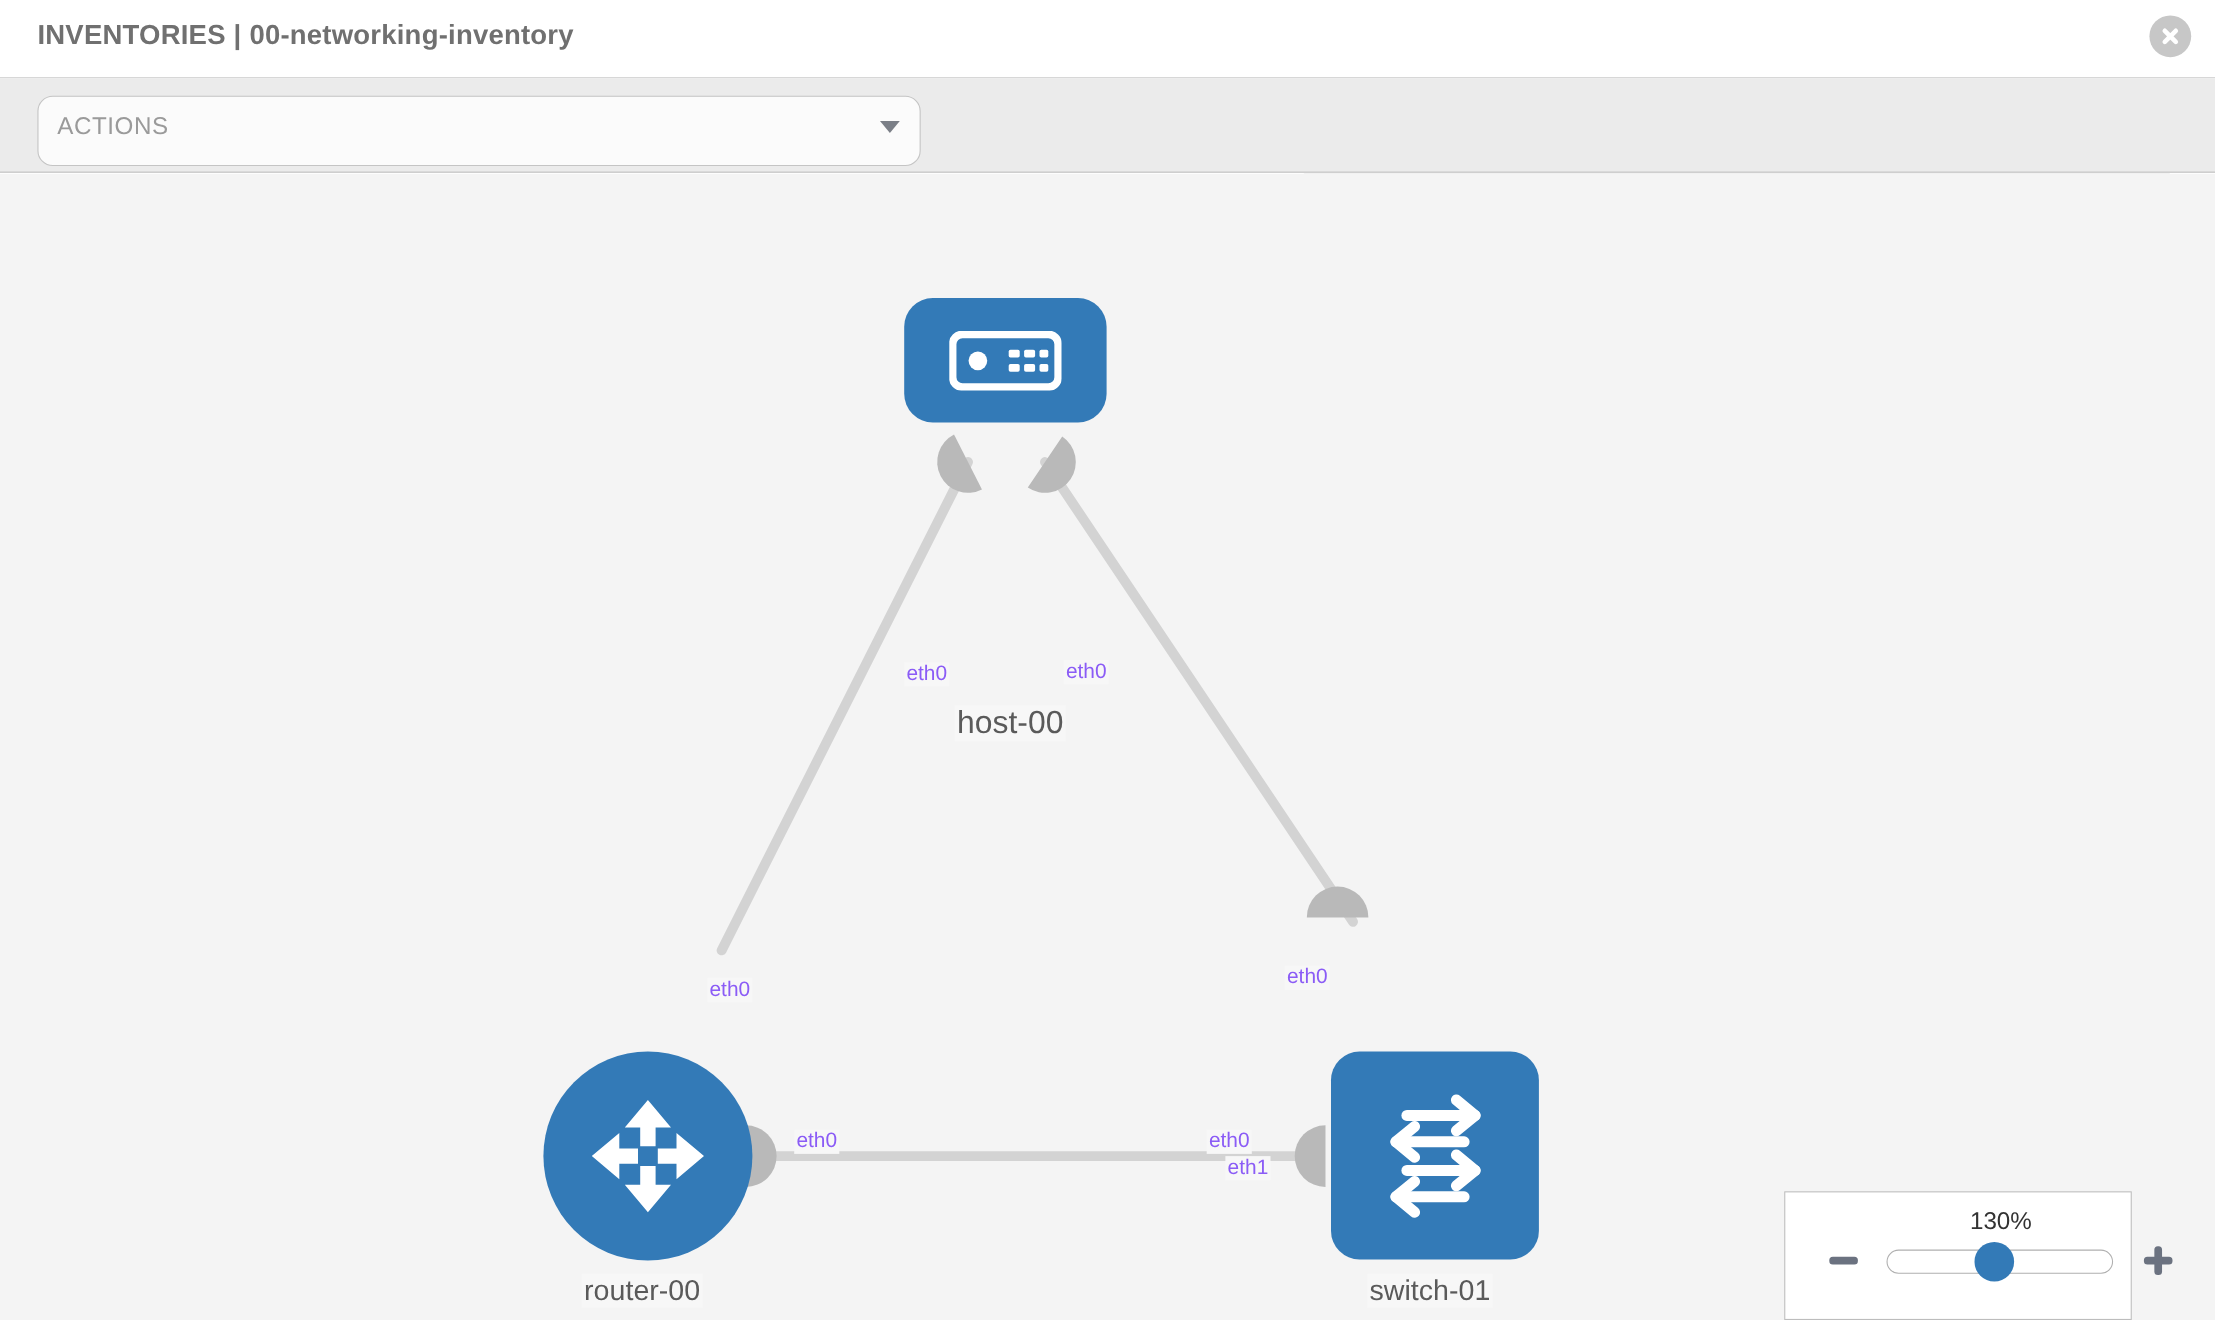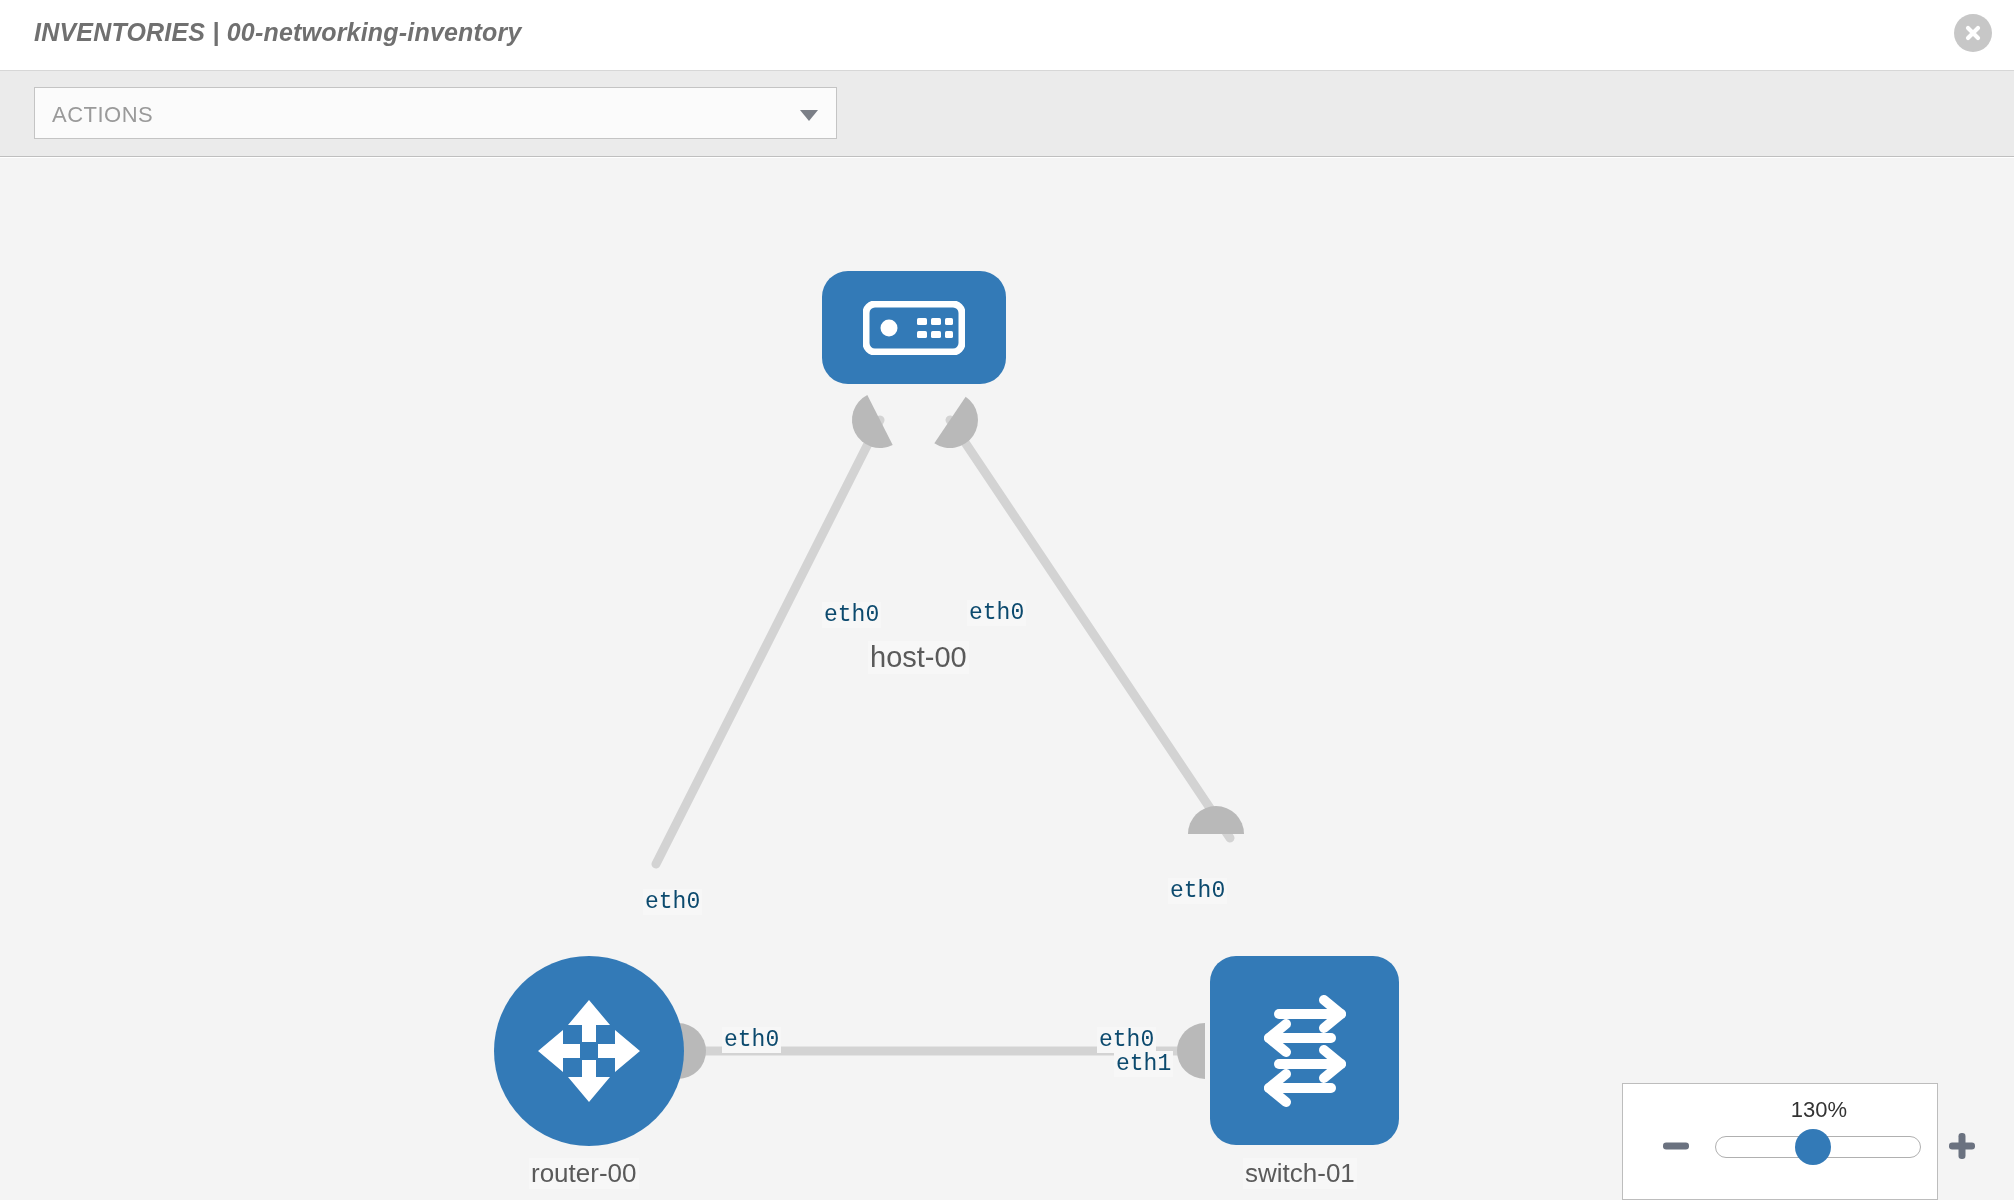--- a/index.html
+++ b/index.html
@@ -23,45 +23,44 @@
     width: 2014px; height: 71px;
     background: #ffffff;
     border-bottom: 1px solid #d7d7d7;
   }
   .header-title {
     position: absolute; left: 34px; top: 18px;
     font-size: 25px; font-weight: bold;
     color: #707070;
     letter-spacing: .2px;
     white-space: nowrap;
-    font-style: italic;
   }
   .close-btn {
     position: absolute; right: 22px; top: 14px;
     width: 38px; height: 38px;
     border-radius: 50%;
     background: #c7c7c7;
     cursor: pointer;
     display: flex; align-items: center; justify-content: center;
   }
   .close-btn svg { display: block; }
 
   
   .toolbar {
     position: absolute; left: 0; top: 71px;
     width: 2014px; height: 86px;
     background: #ebebeb;
     border-bottom: 1px solid #bfbfbf;
   }
   .actions-select {
     position: absolute; left: 34px; top: 16px;
-    width: 803px; height: 52px;
+    width: 803px; height: 64px;
     background: #fbfbfb;
     border: 1px solid #c4c4c4;
-    border-radius: 0;
+    border-radius: 14px;
   }
   .actions-label {
     position: absolute; left: 17px; top: 14px;
     font-size: 22px; color: #9a9a9a;
     letter-spacing: .5px;
   }
   .caret {
     position: absolute; right: 18px; top: 22px;
     width: 0; height: 0;
     border-left: 9px solid transparent;
@@ -115,27 +114,26 @@
     position: absolute;
     font-size: 26px;
     color: #5a5a5a;
     background: #f7f7f7;
     white-space: nowrap;
     padding: 0 2px;
     pointer-events: none;
   }
   .iface-label {
     position: absolute;
-    font-size: 23px;
-    color: #0c4a6e;
+    font-size: 19px;
+    color: #8b5cf6;
     background: #f7f7f7;
     white-space: nowrap;
     padding: 0 2px;
     pointer-events: none;
-    font-family: Liberation Mono, monospace;
   }
 
   
   .zoom-panel {
     position: absolute; left: 1622px; top: 1083px;
     width: 316px; height: 117px;
     background: #ffffff;
     border: 1px solid #bdbdbd;
   }
   .zoom-value {

